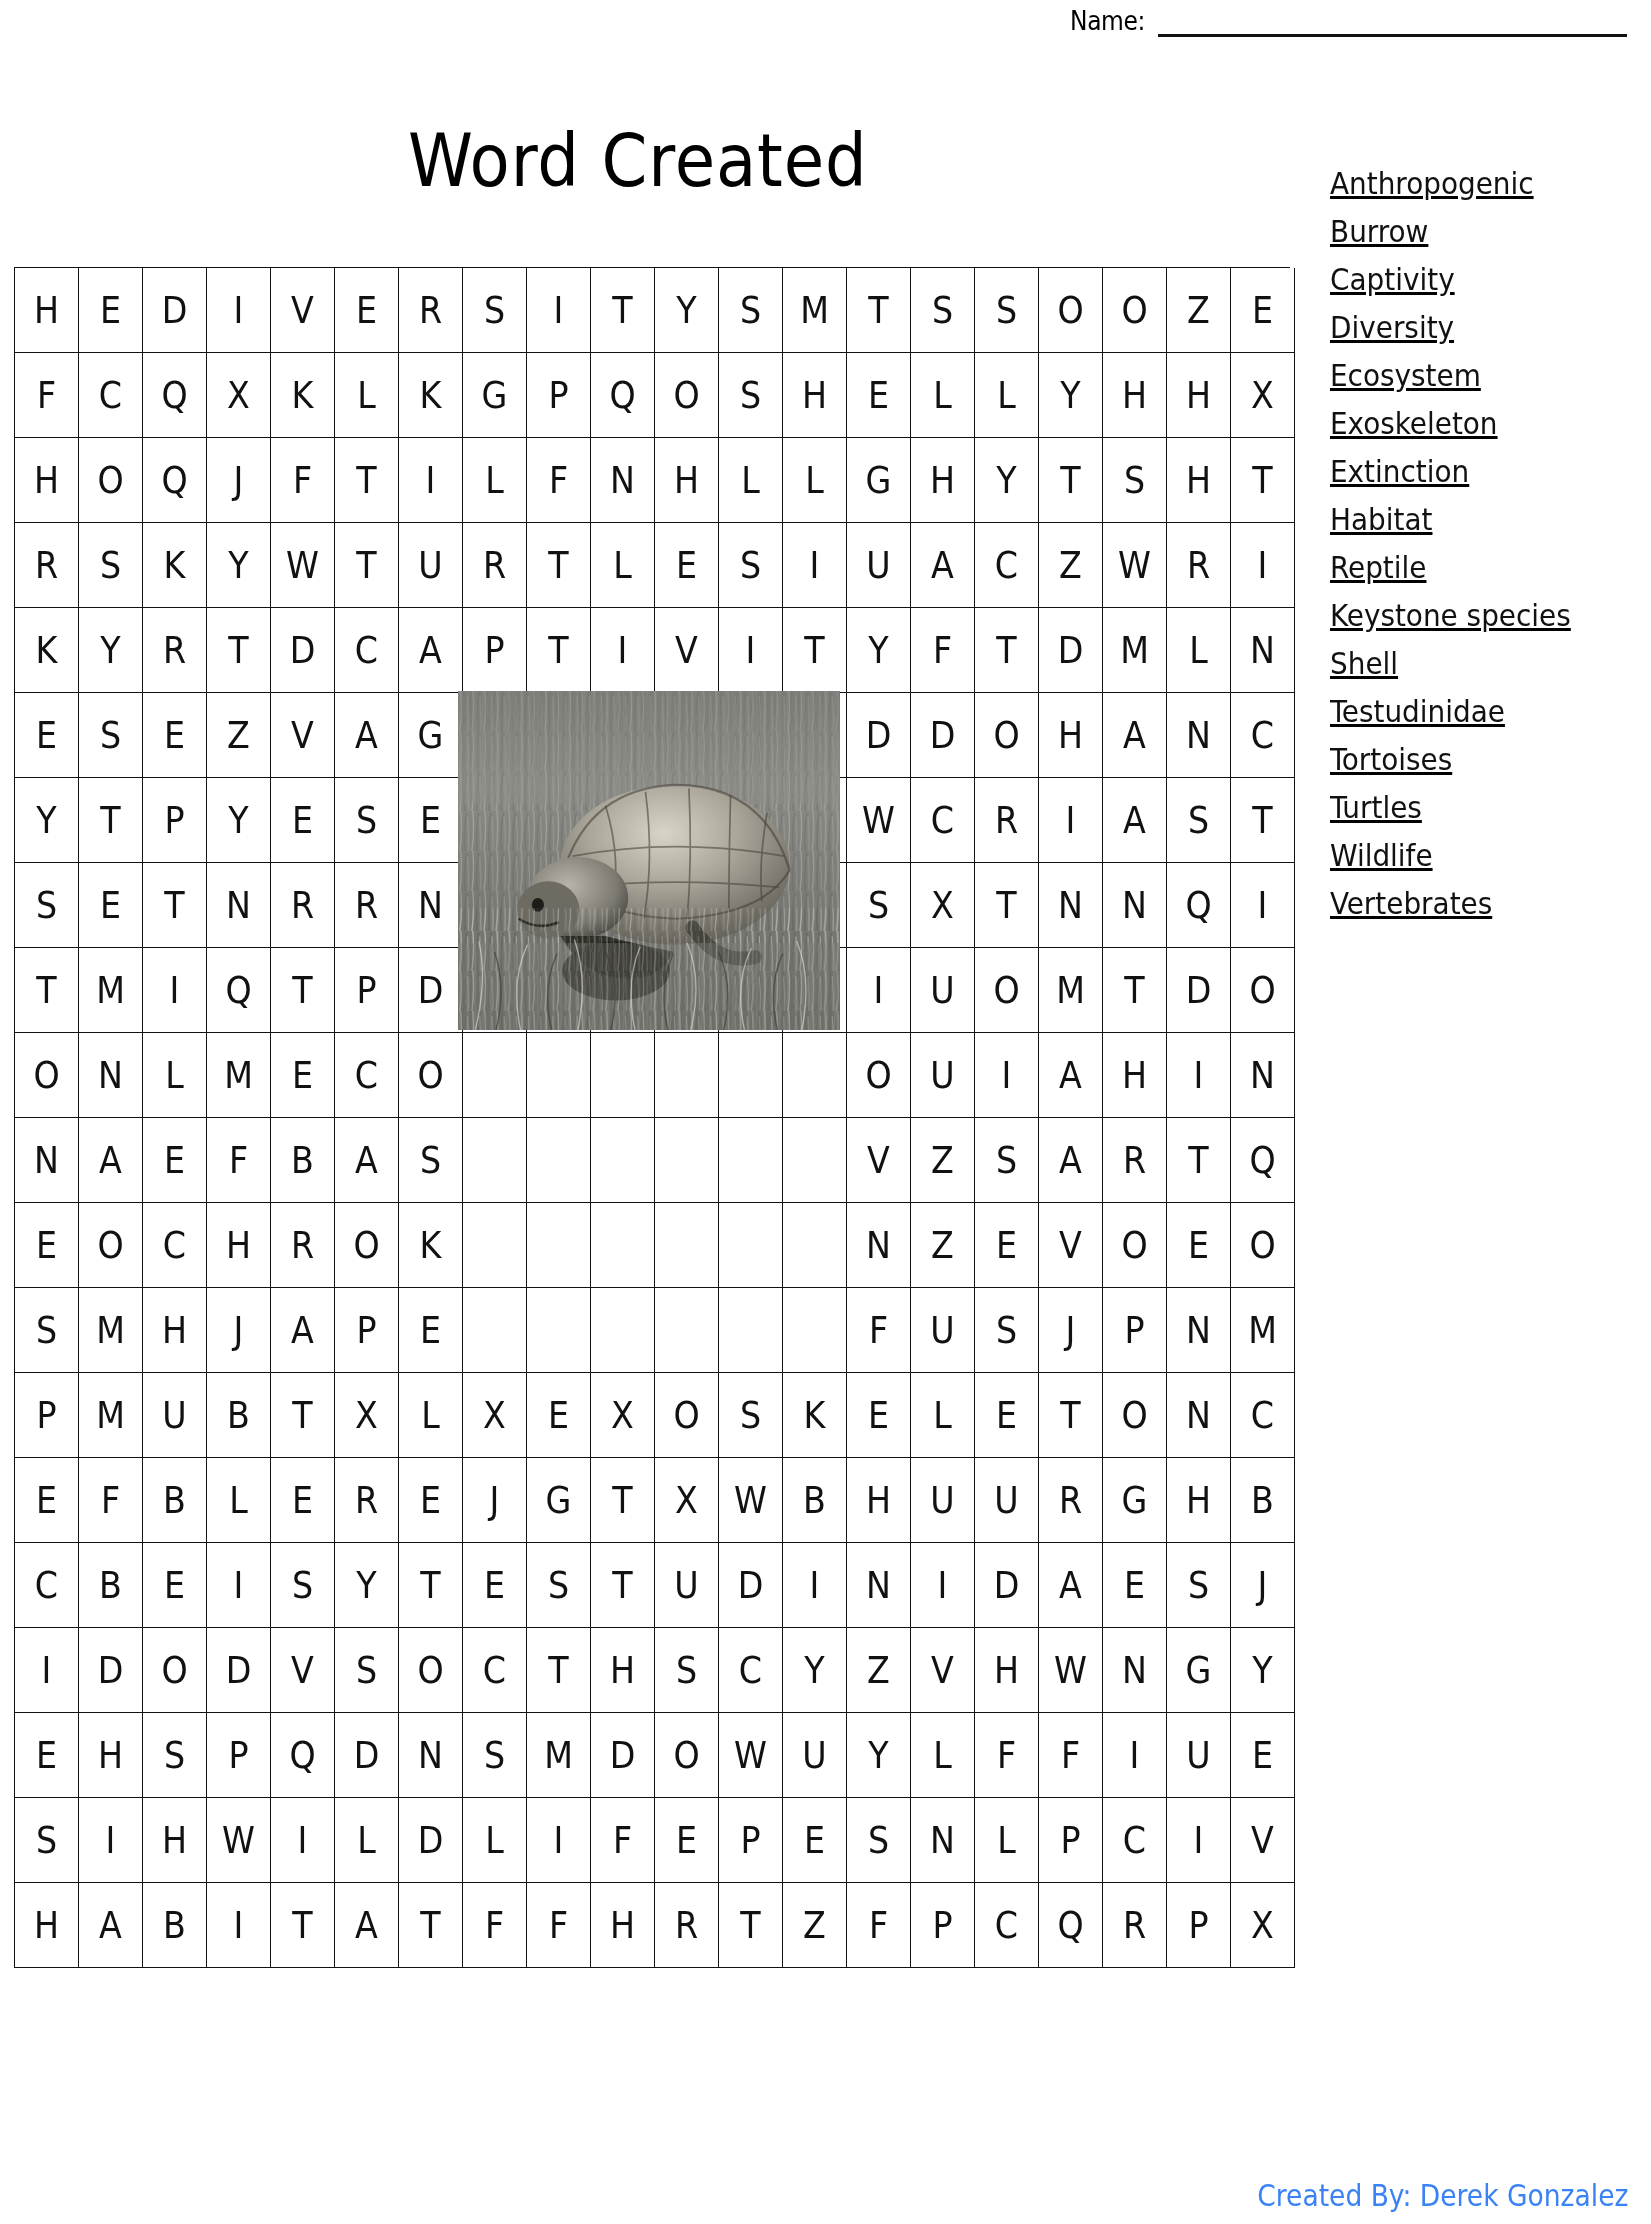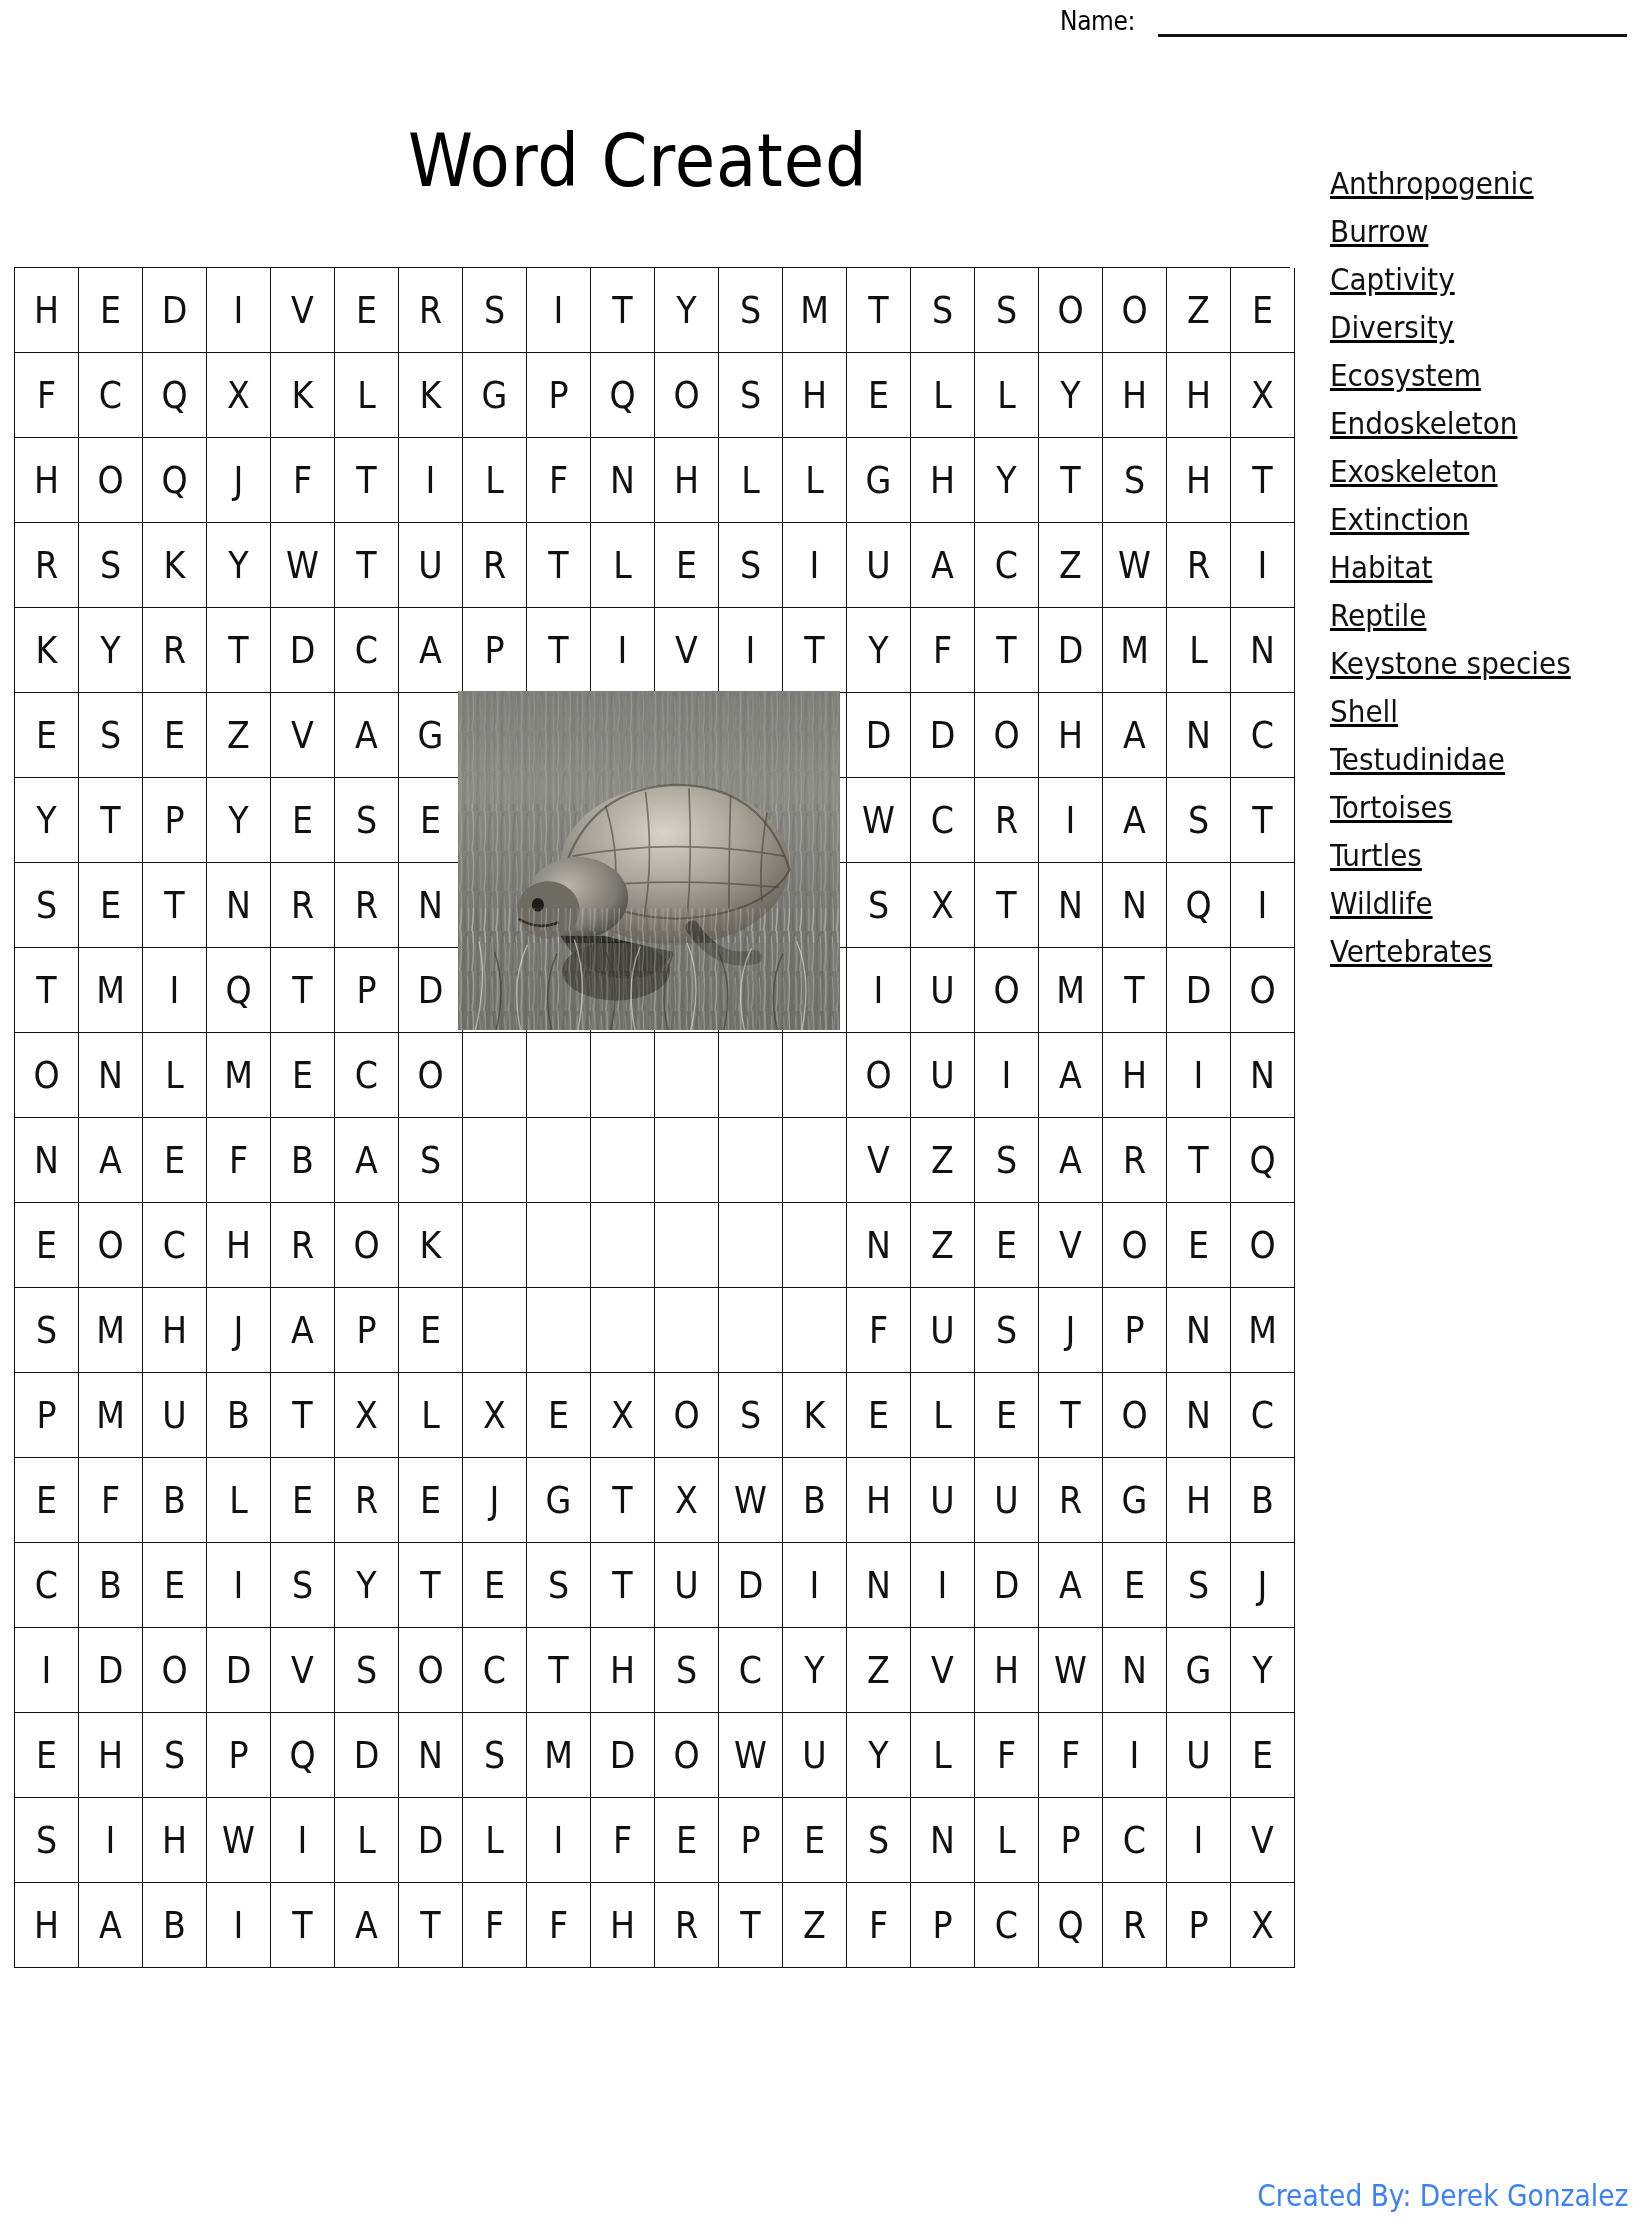--- a/index.html
+++ b/index.html
@@ -17,21 +17,21 @@
     overflow: hidden;
   }
 
   
   #name-row {
     position: absolute;
     top: 7px;
     right: 24px;
     display: flex;
     align-items: flex-end;
-    gap: 23px;
+    gap: 13px;
   }
   #name-label {
     font-family: "DejaVu Sans Condensed", "DejaVu Sans", sans-serif;
     font-size: 26px;
     letter-spacing: -0.4px;
     line-height: 29.5px;
     white-space: nowrap;
   }
   #name-blank {
     width: 469px;
@@ -620,21 +620,20 @@
     </svg>
   </div>
 </div>
 
 <div id="word-list">
     <div class="word-item">Anthropogenic</div>
     <div class="word-item">Burrow</div>
     <div class="word-item">Captivity</div>
     <div class="word-item">Diversity</div>
     <div class="word-item">Ecosystem</div>
-    <div class="word-item">Endoskeleton</div>
     <div class="word-item">Exoskeleton</div>
     <div class="word-item">Extinction</div>
     <div class="word-item">Habitat</div>
     <div class="word-item">Reptile</div>
     <div class="word-item">Keystone species</div>
     <div class="word-item">Shell</div>
     <div class="word-item">Testudinidae</div>
     <div class="word-item">Tortoises</div>
     <div class="word-item">Turtles</div>
     <div class="word-item">Wildlife</div>

